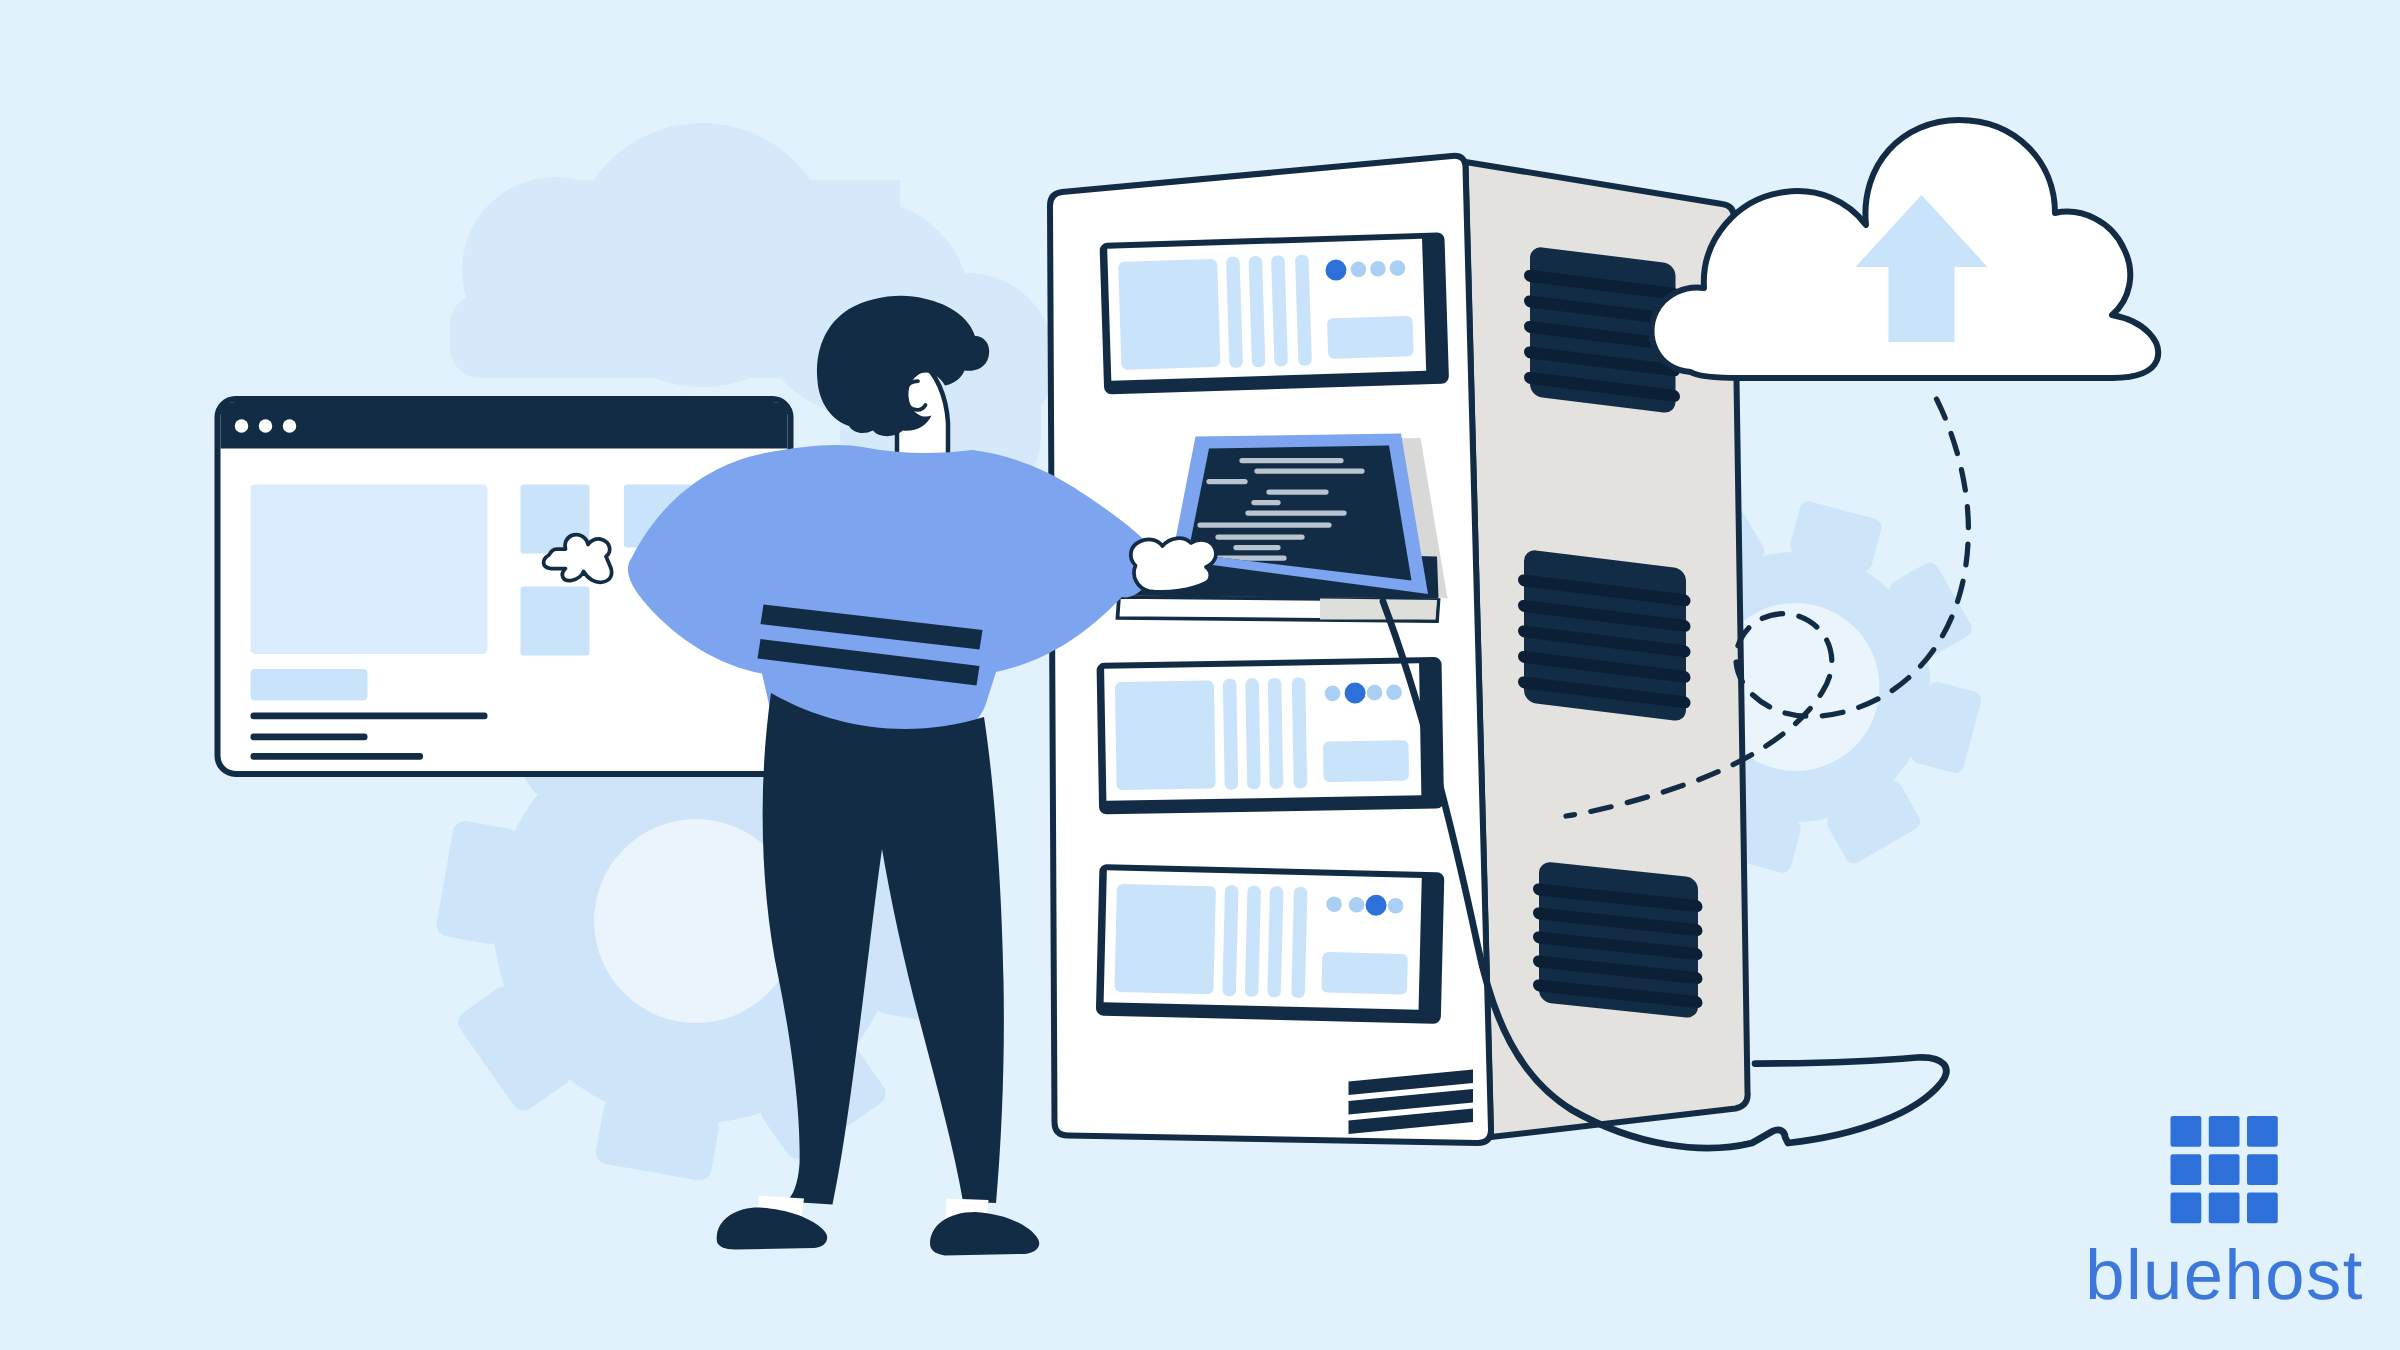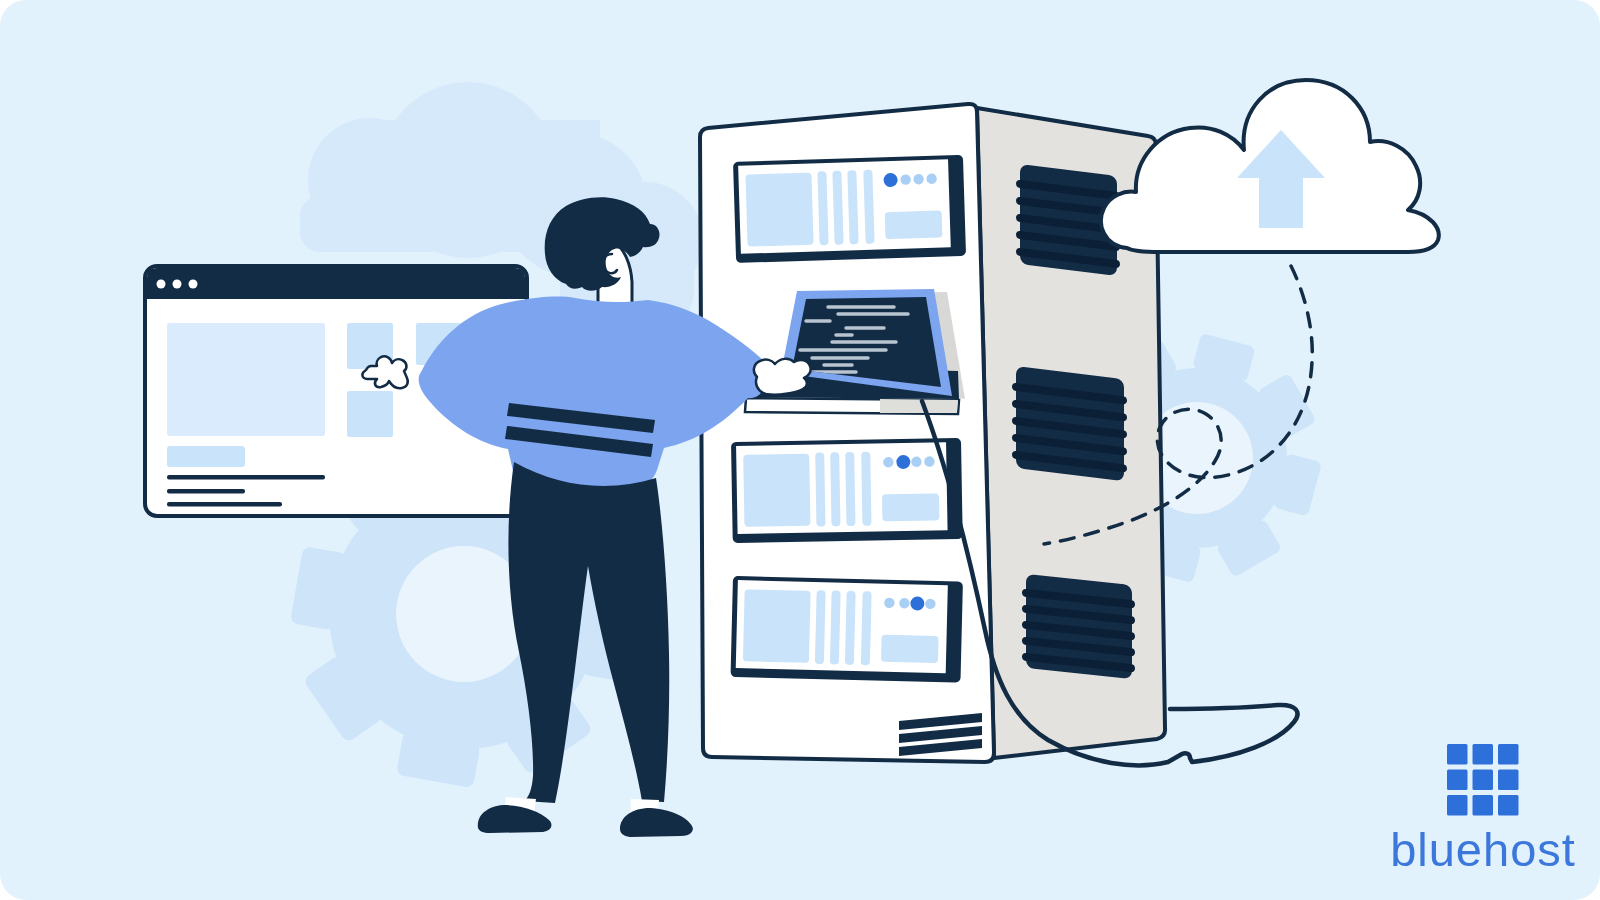--- a/index.html
+++ b/index.html
@@ -2,21 +2,21 @@
 <html style="--bg: #E2F2FC; --bgShape: #D5E9FB; --gearFill: #CDE4F9; --gearHole: #E9F4FC; --lightFill: #C9E3FA; --lightFill2: #D9EBFC; --medBlue: #7CA4EF; --accentBlue: #2E70D9; --ledOff: #A9CFF5; --navy: #132C45; --slat: #0B2036; --grayFace: #E4E2DF; --grayShadow: #D8D8D6; --trayGray: #DEDEDB; --codeLine: #B9C4D1; --white: #FFFFFF; --logoText: #3C78DB;"><head>
 <meta charset="utf-8">
 <style>
   :root{
     --bg:#E2F2FC; --bgShape:#D5E9FB; --gearFill:#CDE4F9; --gearHole:#E9F4FC;
     --lightFill:#C9E3FA; --lightFill2:#D9EBFC; --medBlue:#7CA4EF; --accentBlue:#2E70D9;
     --ledOff:#A9CFF5; --navy:#132C45; --slat:#0B2036; --grayFace:#E4E2DF;
     --grayShadow:#D8D8D6; --trayGray:#DEDEDB; --codeLine:#B9C4D1; --logoText:#3C78DB;
   }
   html,body{margin:0;padding:0;background:#fff;font-family:"Liberation Sans",sans-serif;}
-  .stage{width:1600px;height:900px;overflow:hidden;position:relative;border-radius:26px;}
+  .stage{width:1600px;height:900px;overflow:hidden;position:relative;}
   svg{display:block;}
   .f-bg{fill:var(--bg)} .f-shape{fill:var(--bgShape)} .f-gear{fill:var(--gearFill)}
   .f-hole{fill:var(--gearHole)} .f-white{fill:#ffffff} .f-navy{fill:var(--navy)}
   .f-med{fill:var(--medBlue)} .f-light{fill:var(--lightFill)}
   .f-lighter{fill:var(--lightFill2)} .f-gray{fill:var(--grayFace)} .f-shadow{fill:var(--grayShadow)}
   .f-tray{fill:var(--trayGray)} .f-slat{fill:var(--slat)} .f-none{fill:none}
   .s-navy{stroke:var(--navy)} .s-round{stroke-linejoin:round;stroke-linecap:round}
   .logo-text{fill:var(--logoText);font-family:"Liberation Sans",sans-serif;font-size:47px;letter-spacing:1px;}
 </style>
 </head>

